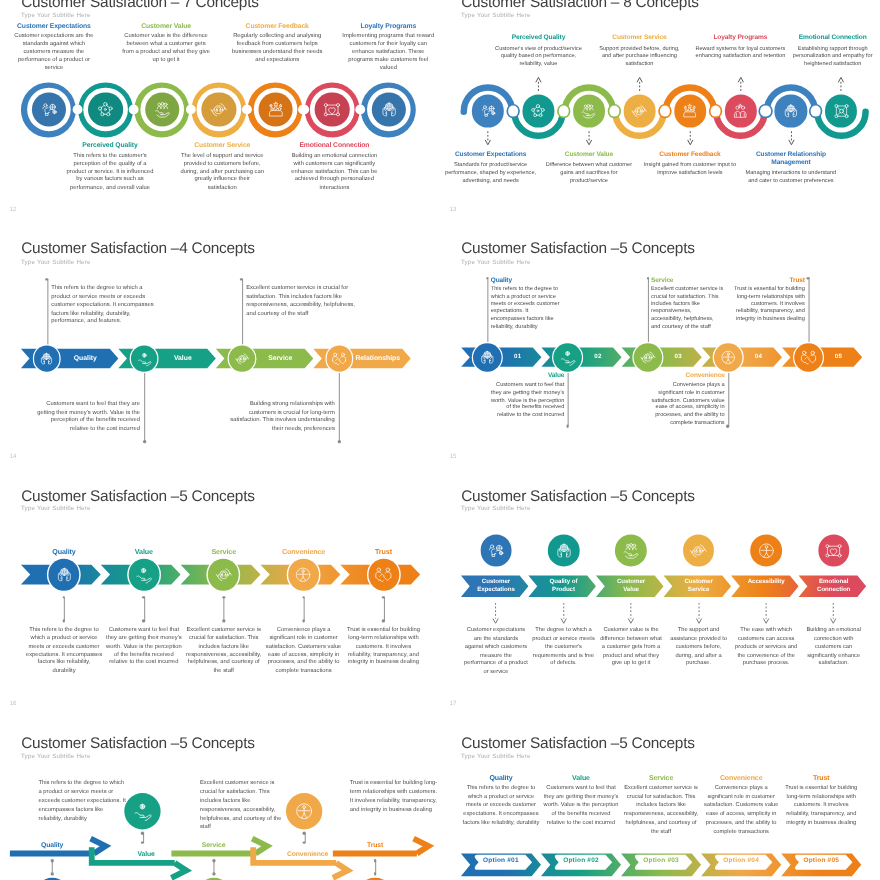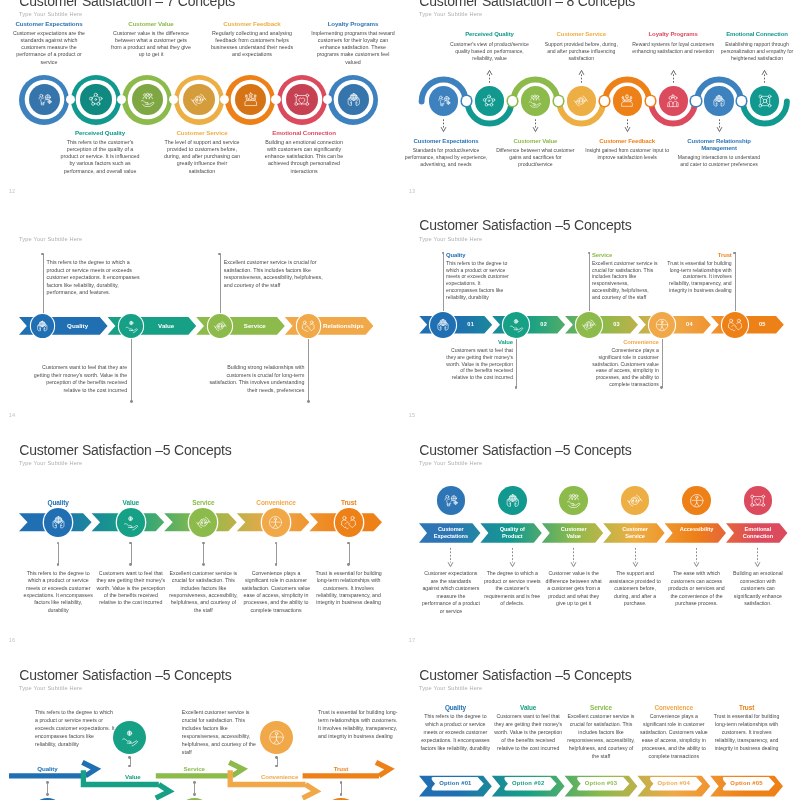--- a/index.html
+++ b/index.html
@@ -388,20 +388,21 @@
         <div class="hd" style="color:#ee8018">Customer Feedback</div>
         <div class="bd">Insight gained from customer input to improve satisfaction levels</div>
       </div>
       <div class="tx" style="left:276.0px;top:163.1px;width:86px">
         <div class="hd" style="color:#2e75b6">Customer Relationship Management</div>
         <div class="bd">Managing interactions to understand and cater to customer preferences</div>
       </div>
     </div>
 <div style="left:0px;top:199.4px" class="slide sl14">
       <div class="pagenum">14</div>
+      <div class="s-title">Customer Satisfaction –4 Concepts</div>
       <div class="s-sub">Type Your Subtitle Here</div>
       <svg class="abs0" width="400" height="280">
         <defs></defs>
         <path d="M 19.0 118.1 L 99.8 118.1 L 107.6 126.9 L 99.8 135.7 L 19.0 135.7 L 26.8 126.9 Z" fill="#1f6fb2"></path>
         <path d="M 107.6 118.1 L 188.4 118.1 L 196.2 126.9 L 188.4 135.7 L 107.6 135.7 L 115.4 126.9 Z" fill="#16a085"></path>
         <path d="M 196.2 118.1 L 277.0 118.1 L 284.8 126.9 L 277.0 135.7 L 196.2 135.7 L 204.0 126.9 Z" fill="#8cba4b"></path>
         <path d="M 284.8 118.1 L 365.6 118.1 L 373.4 126.9 L 365.6 135.7 L 284.8 135.7 L 292.6 126.9 Z" fill="#f0a848"></path>
       </svg>
       <div class="circ14" style="left:30.8px;top:115.1px;width:23.6px;height:23.6px;background:#1f6fb2">
         <svg class="ico" width="14.5" height="14.5" viewBox="0 0 24 24" fill="none" stroke="#fff" stroke-width="1.0262068965517241" stroke-linecap="round" stroke-linejoin="round">

